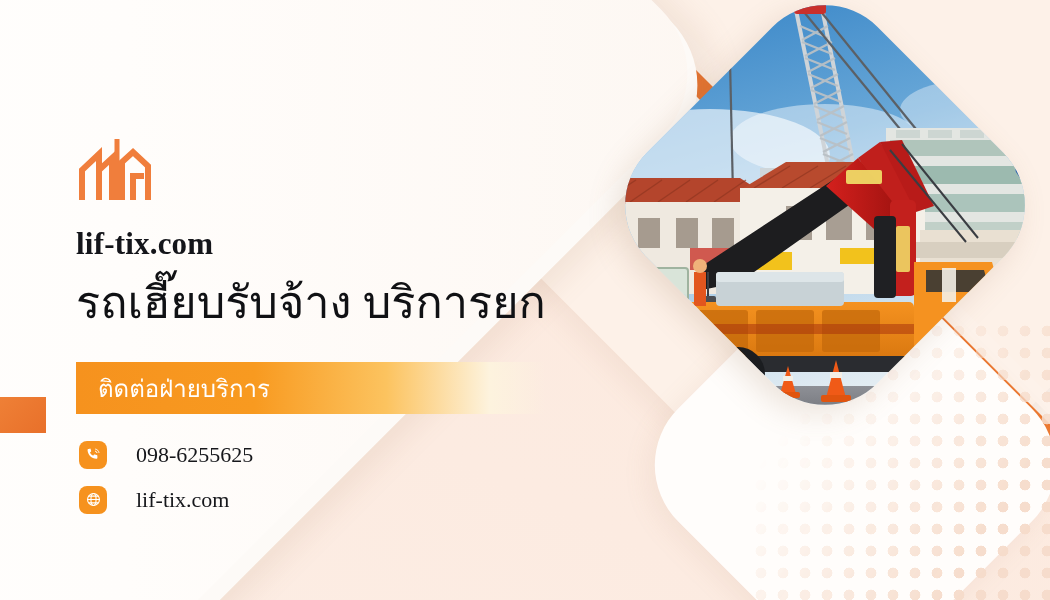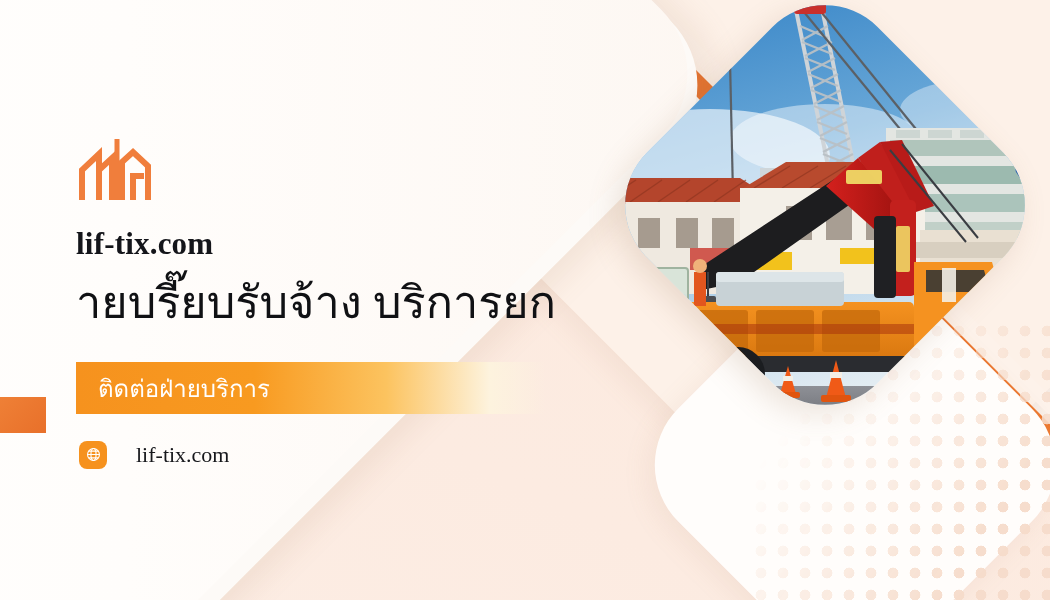--- a/index.html
+++ b/index.html
@@ -457,28 +457,38 @@
         <rect x="36.5" y="3" width="5" height="61" fill="#f07e3c"></rect>
         <g fill="none" stroke="#f07e3c" stroke-width="6">
           <path d="M70 64 L70 30 L55 16 L44 26 L44 64"></path>
         </g>
         <path d="M55 64 L55 40 L66 40" fill="none" stroke="#f07e3c" stroke-width="6"></path>
       </svg>
     </div>
 
     <div class="brand-name">lif-tix.com</div>
 
-    <div class="headline">ายบรี๊ยบรับจ้าง บริการยก</div>
+    <div class="headline">รถเฮี๊ยบรับจ้าง บริการยก</div>
 
     <div class="cta-bar">
       <span class="cta-text">ติดต่อฝ่ายบริการ</span>
     </div>
 
     <div class="contacts">
 
+      <div class="contact-row">
+        <span class="contact-icon">
+          <svg viewBox="0 0 24 24" width="17" height="17" fill="#ffffff" aria-hidden="true">
+            <path d="M6.6 3.2c.6 0 1.1.4 1.3 1l.8 2.6c.2.5 0 1.1-.4 1.4l-1.3 1c.9 2 2.5 3.6 4.5 4.5l1-1.3c.3-.4.9-.6 1.4-.4l2.6.8c.6.2 1 .7 1 1.3v2.5c0 .8-.7 1.5-1.5 1.4C9.1 17.4 4.2 12.5 3.6 5.9c-.1-.8.6-1.5 1.4-1.5h1.6z"></path>
+            <path d="M15 4.4c2.4.5 4.2 2.3 4.7 4.7" fill="none" stroke="#ffffff" stroke-width="1.4" stroke-linecap="round"></path>
+            <path d="M14.7 7.2c1.1.3 1.9 1.1 2.2 2.2" fill="none" stroke="#ffffff" stroke-width="1.4" stroke-linecap="round"></path>
+          </svg>
+        </span>
+        <span class="contact-text">098-6255625</span>
+      </div>
 
       <div class="contact-row">
         <span class="contact-icon">
           <svg viewBox="0 0 24 24" width="17" height="17" fill="none" stroke="#ffffff" stroke-width="1.6" aria-hidden="true">
             <circle cx="12" cy="12" r="8.4"></circle>
             <ellipse cx="12" cy="12" rx="3.6" ry="8.4"></ellipse>
             <path d="M3.6 12h16.8M5 7.2h14M5 16.8h14"></path>
           </svg>
         </span>
         <span class="contact-text">lif-tix.com</span>

